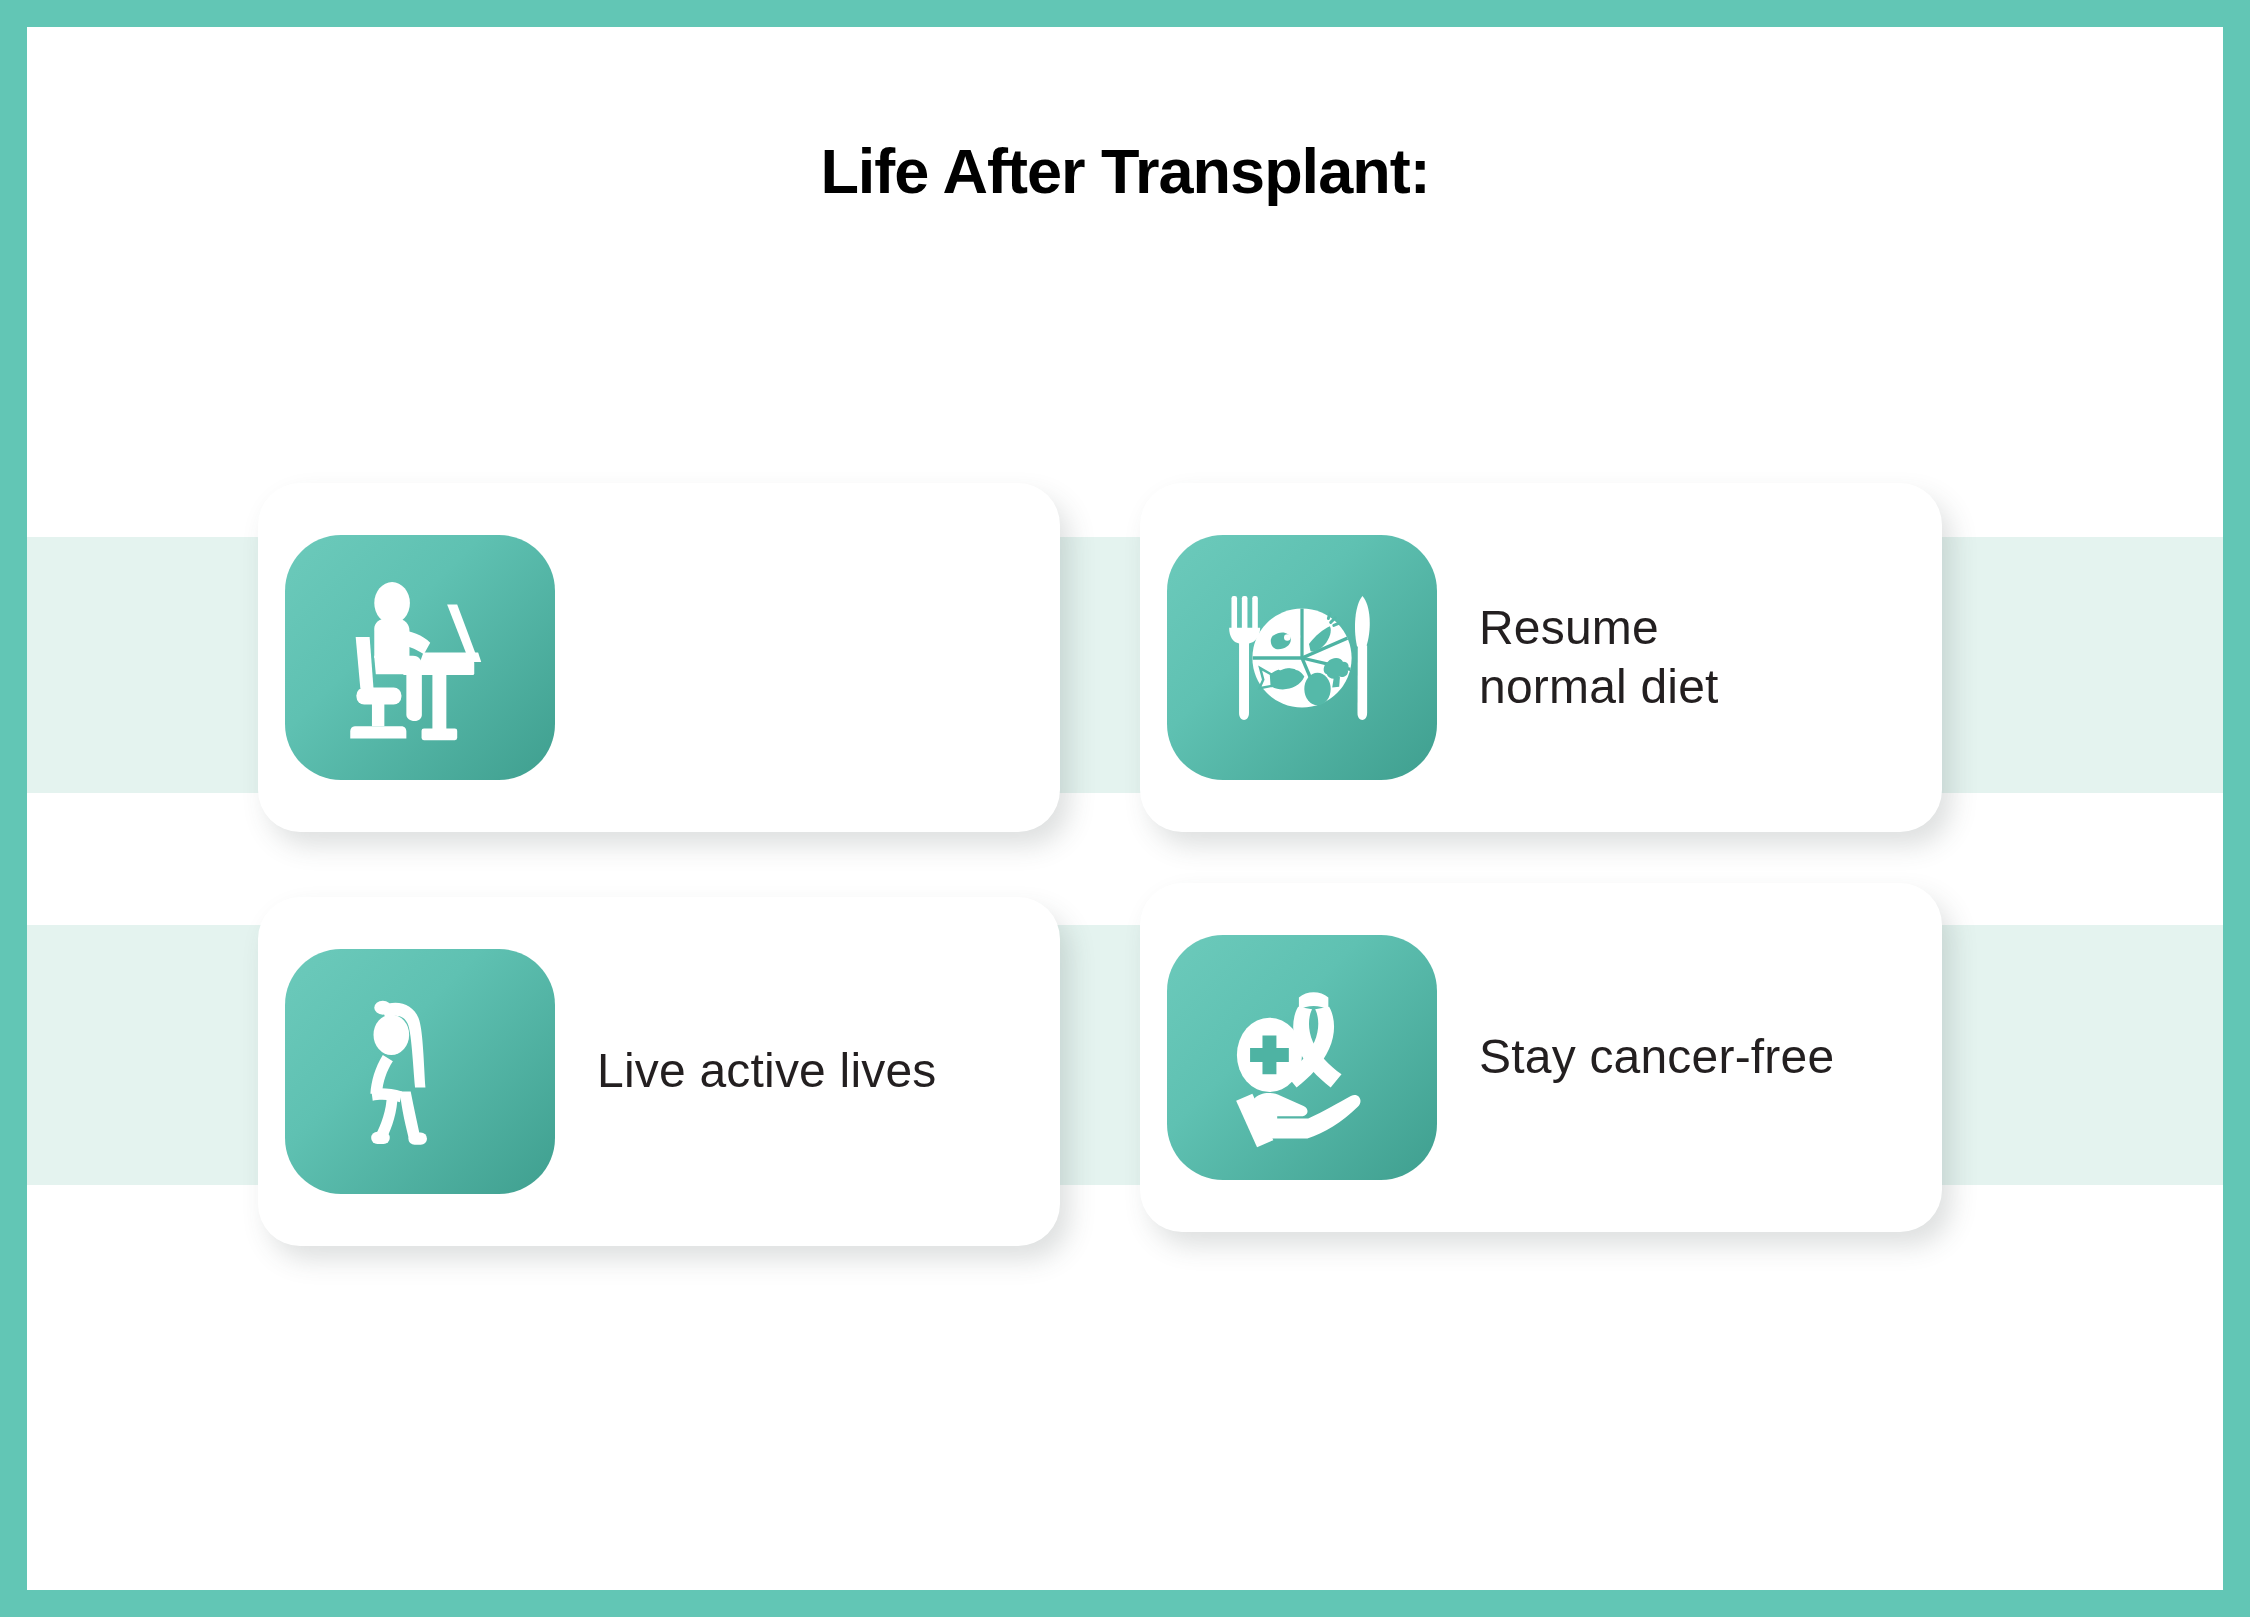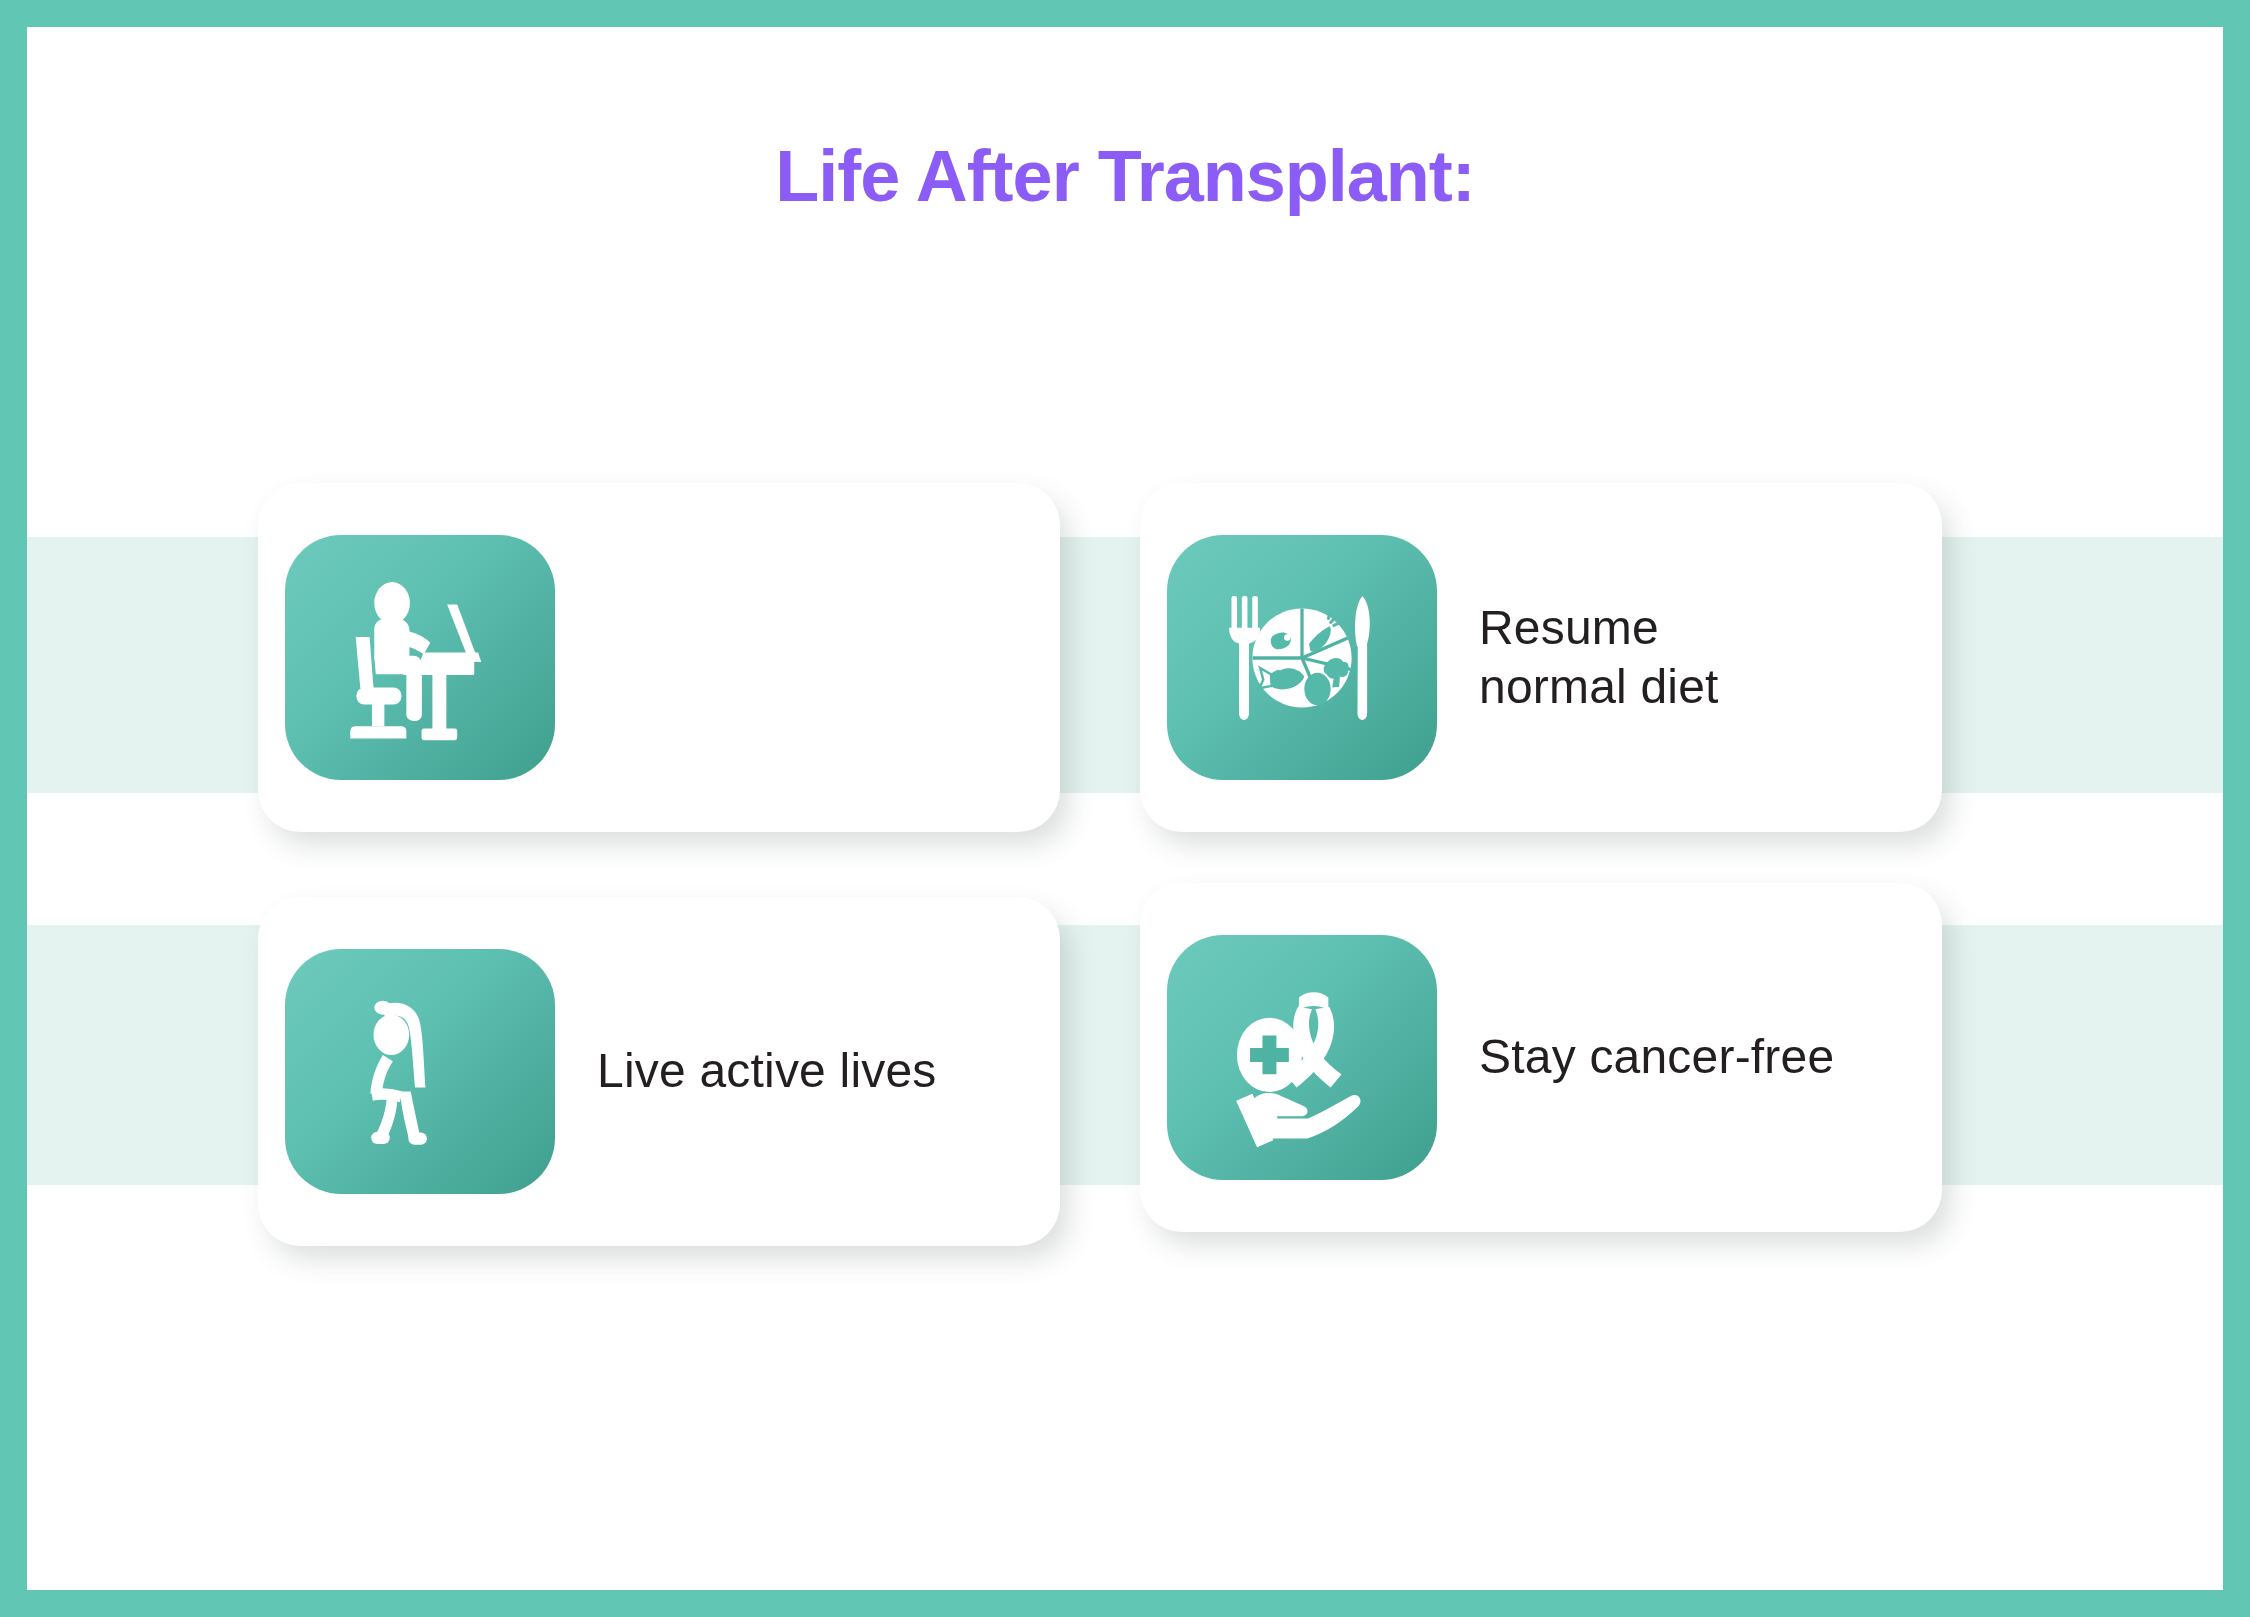--- a/index.html
+++ b/index.html
@@ -42,22 +42,22 @@
   .stripe-1 { top: 537px; height: 256px; }
   .stripe-2 { top: 925px; height: 260px; }
 
   
   .page-title {
     position: absolute;
     left: 0;
     right: 0;
     top: 140px;
     text-align: center;
-    color: #8b5cf6;
-    font-size: 72px;
+    color: #000000;
+    font-size: 63px;
     font-weight: bold;
     letter-spacing: -1px;
     line-height: 1;
     white-space: nowrap;
   }
 
   
   .card-grid {
     position: absolute;
     left: 258px;

